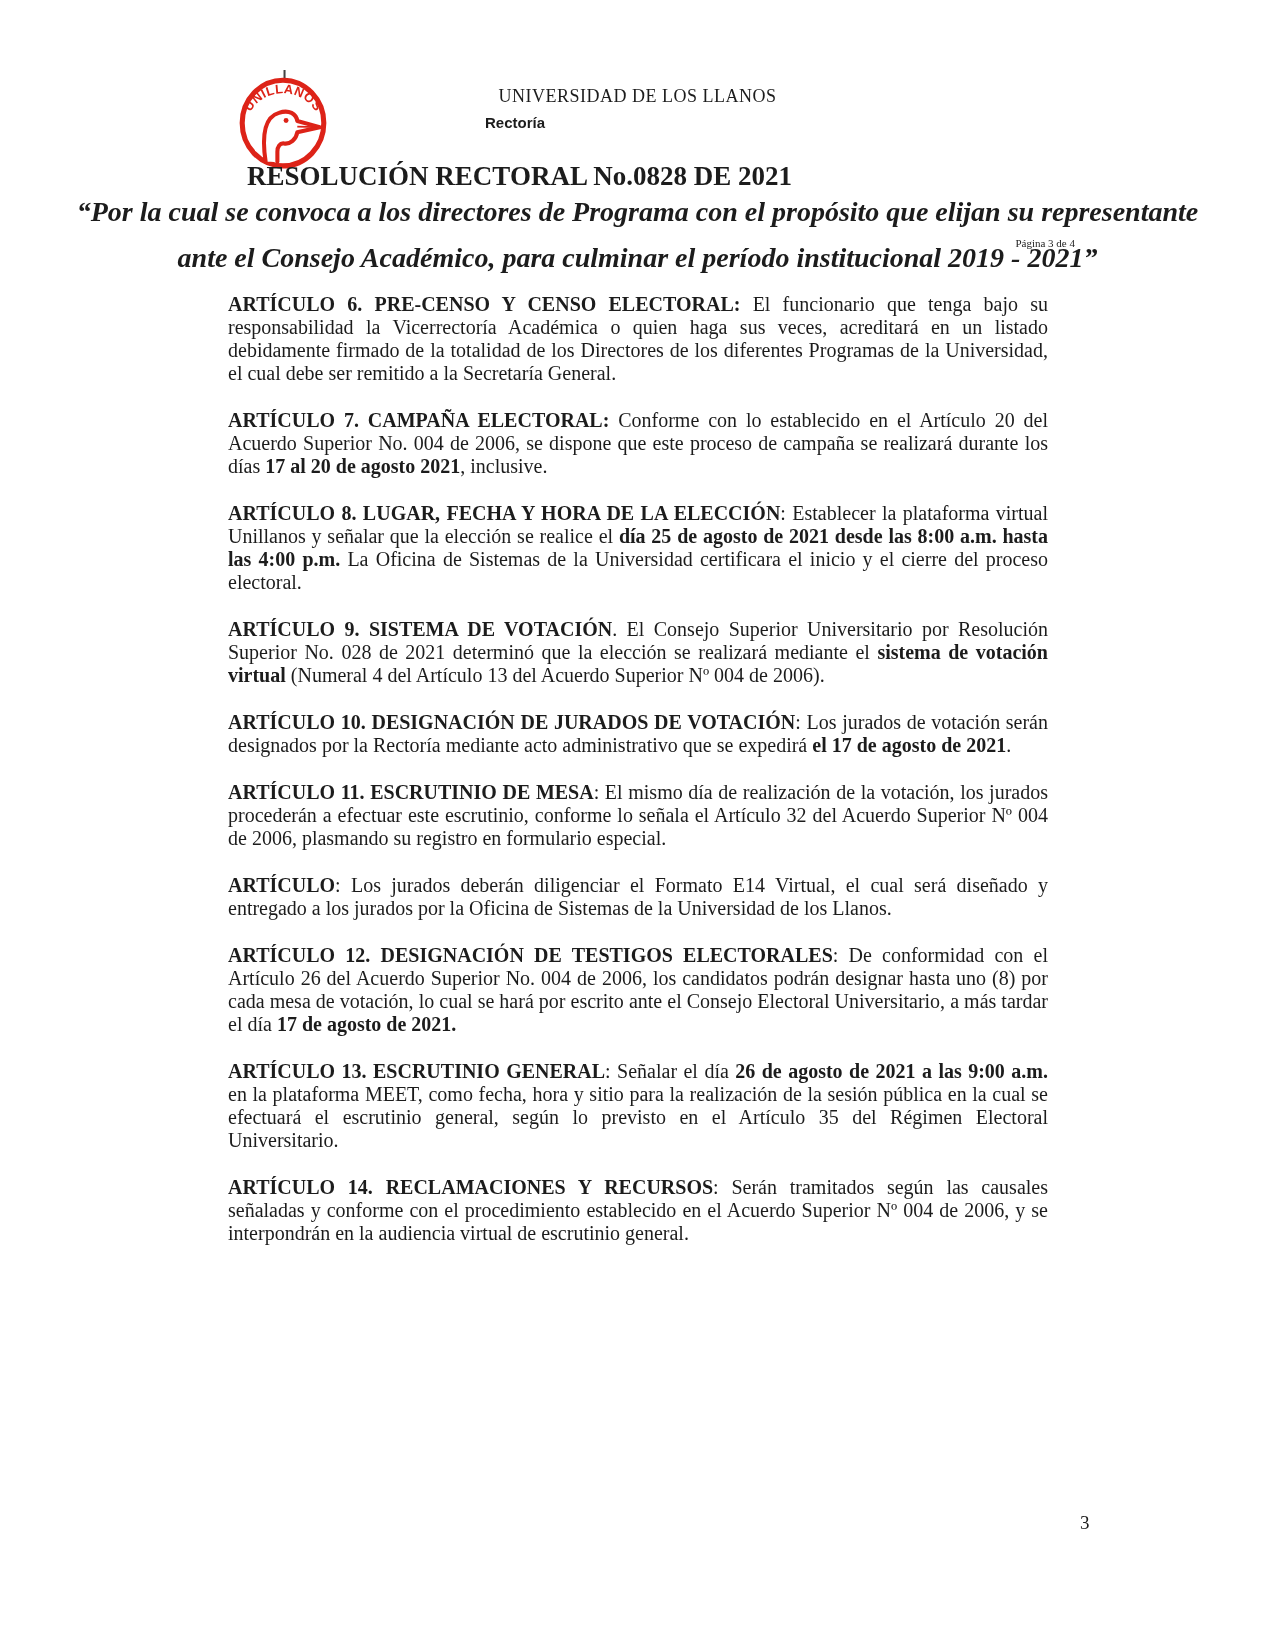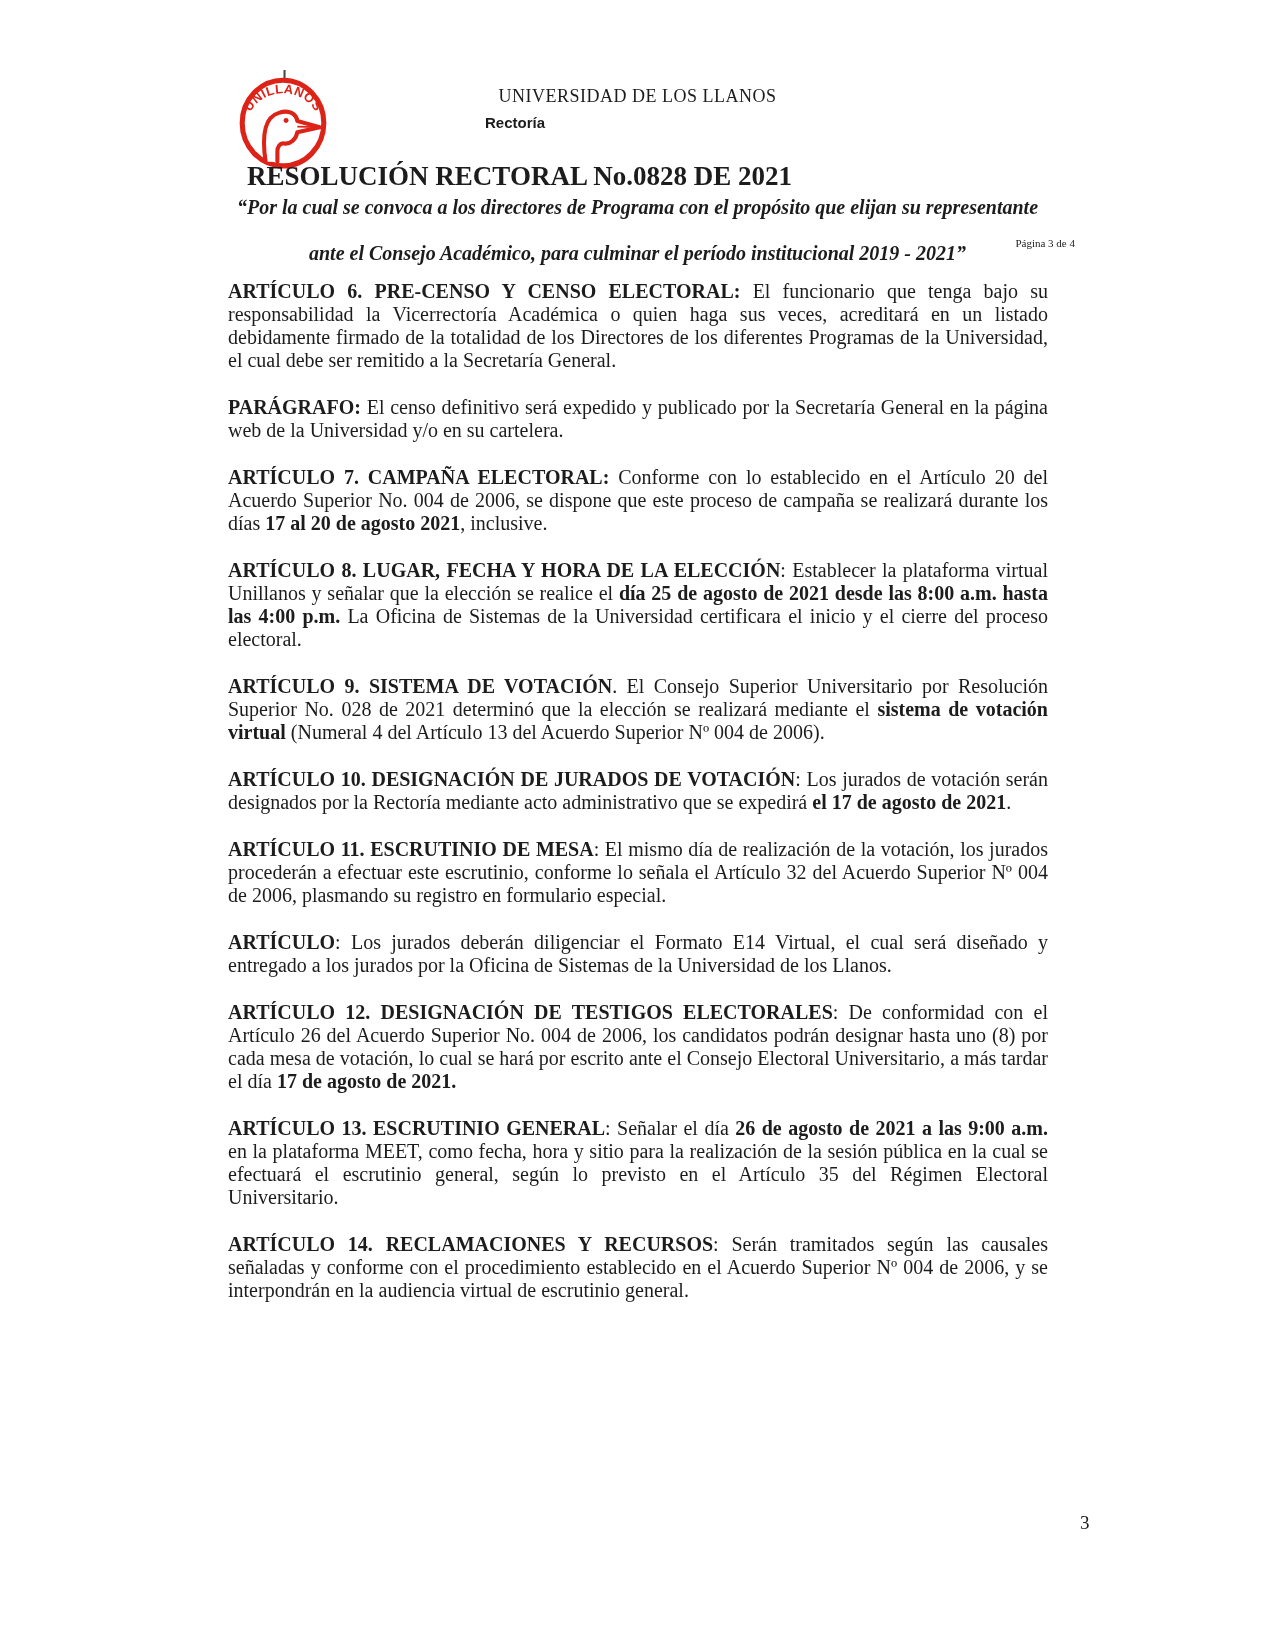--- a/index.html
+++ b/index.html
@@ -53,36 +53,36 @@
     font-size: 27px;
     white-space: nowrap;
   }
   .quote {
     position: absolute;
     left: 0;
     width: 1275px;
     text-align: center;
     font-weight: bold;
     font-style: italic;
-    font-size: 20px;
+    font-size: 28px;
     white-space: nowrap;
   }
   .quote1 { top: 196px; }
   .quote2 { top: 222px; margin-top: 20px; }
   .page-indicator {
     position: absolute;
     right: 200px;
     top: 237px;
     font-weight: normal;
     font-size: 11px;
   }
   .content {
     position: absolute;
     left: 228px;
-    top: 280px;
+    top: 293px;
     width: 820px;
     font-size: 20px;
     line-height: 23px;
   }
   .content p.para {
     margin: 0 0 24px 0;
     text-align: justify;
   }
   .content p.para span.b { font-weight: bold; }
   .footer-num {
@@ -114,21 +114,20 @@
   <div class="univ-name">UNIVERSIDAD DE LOS LLANOS</div>
   <div class="dept">Rectoría</div>
 
   <div class="res-title">RESOLUCIÓN RECTORAL No.0828 DE 2021</div>
   <div class="quote quote1">“Por la cual se convoca a los directores de Programa con el propósito que elijan su representante</div>
   <div class="quote quote2">ante el Consejo Académico, para culminar el período institucional 2019 - 2021”</div>
   <div class="page-indicator">Página 3 de 4</div>
 
   <div class="content" id="content">
       <p class="para"><span class="b">ARTÍCULO 6. PRE-CENSO Y CENSO ELECTORAL: </span><span class="r">El funcionario que tenga bajo su responsabilidad la Vicerrectoría Académica o quien haga sus veces, acreditará en un listado debidamente firmado de la totalidad de los Directores de los diferentes Programas de la Universidad, el cual debe ser remitido a la Secretaría General.</span></p>
-      <p class="para"><span class="b">PARÁGRAFO: </span><span class="r">El censo definitivo será expedido y publicado por la Secretaría General en la página web de la Universidad y/o en su cartelera.</span></p>
       <p class="para"><span class="b">ARTÍCULO 7. CAMPAÑA ELECTORAL: </span><span class="r">Conforme con lo establecido en el Artículo 20 del Acuerdo Superior No. 004 de 2006, se dispone que este proceso de campaña se realizará durante los días </span><span class="b">17 al 20 de agosto 2021</span><span class="r">, inclusive.</span></p>
       <p class="para" style="margin-top: 18px;"><span class="b">ARTÍCULO 8. LUGAR, FECHA Y HORA DE LA ELECCIÓN</span><span class="r">: Establecer la plataforma virtual Unillanos y señalar que la elección se realice el </span><span class="b">día 25 de agosto de 2021 desde las 8:00 a.m. hasta las 4:00 p.m.</span><span class="r"> La Oficina de Sistemas de la Universidad certificara el inicio y el cierre del proceso electoral.</span></p>
       <p class="para"><span class="b">ARTÍCULO 9. SISTEMA DE VOTACIÓN</span><span class="r">. El Consejo Superior Universitario por Resolución Superior No. 028 de 2021 determinó que la elección se realizará mediante el </span><span class="b">sistema de votación virtual</span><span class="r"> (Numeral 4 del Artículo 13 del Acuerdo Superior Nº 004 de 2006).</span></p>
       <p class="para"><span class="b">ARTÍCULO 10.  DESIGNACIÓN DE JURADOS DE VOTACIÓN</span><span class="r">: Los jurados de votación serán designados por la Rectoría mediante acto administrativo que se expedirá </span><span class="b">el 17 de agosto de 2021</span><span class="r">.</span></p>
       <p class="para"><span class="b">ARTÍCULO 11. ESCRUTINIO DE MESA</span><span class="r">: El mismo día de realización de la votación, los jurados procederán a efectuar este escrutinio, conforme lo señala el Artículo 32 del Acuerdo Superior Nº 004 de 2006, plasmando su registro en formulario especial.</span></p>
       <p class="para"><span class="b">ARTÍCULO</span><span class="r">: Los jurados deberán diligenciar el Formato E14 Virtual, el cual será diseñado y entregado a los jurados por la Oficina de Sistemas de la Universidad de los Llanos.</span></p>
       <p class="para"><span class="b">ARTÍCULO 12. DESIGNACIÓN DE TESTIGOS ELECTORALES</span><span class="r">: De conformidad con el Artículo 26 del Acuerdo Superior No. 004 de 2006, los candidatos podrán designar hasta uno (8) por cada mesa de votación, lo cual se hará por escrito ante el Consejo Electoral Universitario, a más tardar el día </span><span class="b">17 de agosto de 2021.</span></p>
       <p class="para"><span class="b">ARTÍCULO 13. ESCRUTINIO GENERAL</span><span class="r">: Señalar el día </span><span class="b">26 de agosto de 2021 a las 9:00 a.m.</span><span class="r"> en la plataforma MEET, como fecha, hora y sitio para la realización de la sesión pública en la cual se efectuará el escrutinio general, según lo previsto en el Artículo 35 del Régimen Electoral Universitario.</span></p>
       <p class="para"><span class="b">ARTÍCULO 14. RECLAMACIONES Y RECURSOS</span><span class="r">: Serán tramitados según las causales señaladas y conforme con el procedimiento establecido en el Acuerdo Superior Nº 004 de 2006, y se interpondrán en la audiencia virtual de escrutinio general.</span></p>
     </div>

